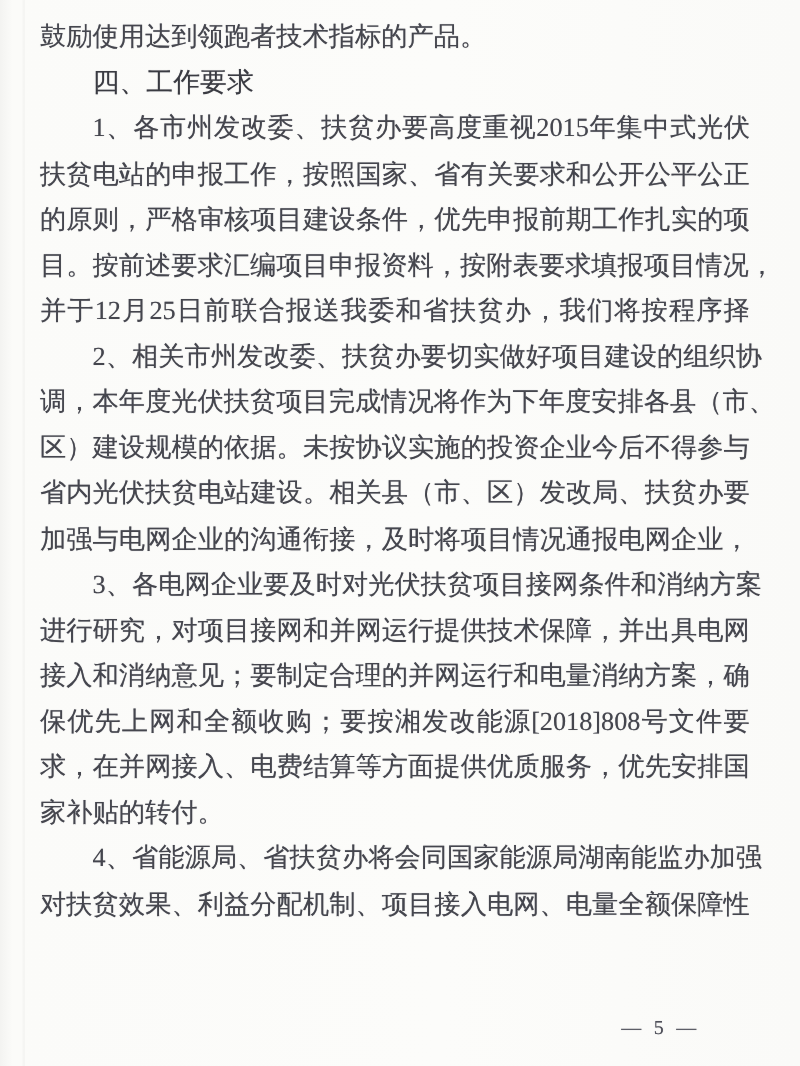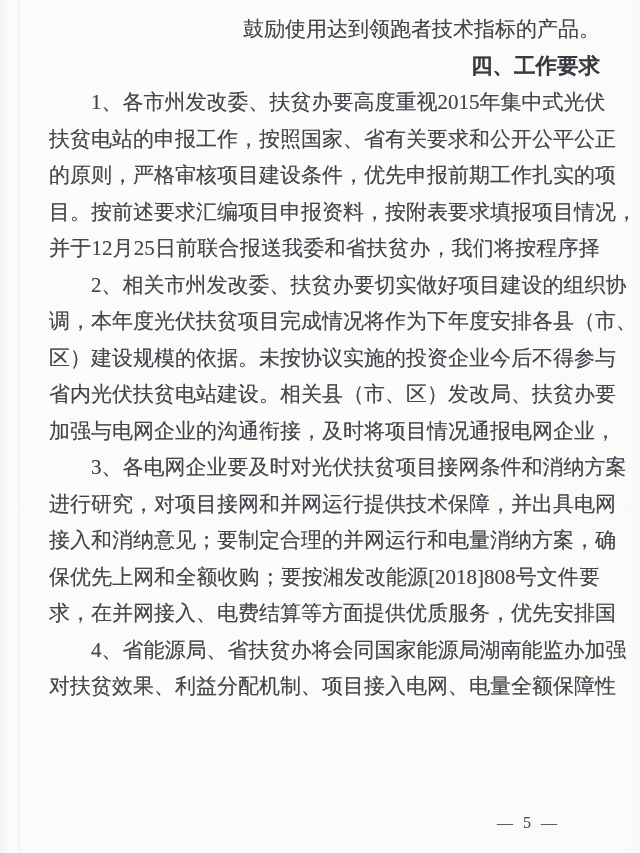--- a/index.html
+++ b/index.html
@@ -10,35 +10,35 @@
     background:linear-gradient(90deg,#f3f3f1 0px,#fbfbf9 10px,#fcfcfa 55%,#fafaf8 100%);
     overflow:hidden;
     font-family:"Liberation Serif","DejaVu Serif",serif;
     color:#45464e;
   }
   .page::before{ 
     content:"";position:absolute;left:18px;top:0;bottom:0;width:2px;
     background:rgba(0,0,0,0.025);
   }
   .text-block{
-    position:absolute;left:49px;right:40px;top:11px;text-align:right;
+    position:absolute;left:32px;right:40px;top:11px;
   }
   .line{
     height:36.5px;line-height:36.5px;
     font-size:21px;
     white-space:nowrap;
     text-shadow:0 0 0.6px rgba(70,70,80,0.55); 
   }
   .line.fill{
     display:flex;justify-content:space-between;align-items:baseline;
     white-space:normal;
   }
   .line.indent{margin-left:42px;}
   .line.bold{
-    font-weight:bold;
+    font-weight:normal;
     font-family:"Liberation Sans","DejaVu Sans",sans-serif;
     color:#3a3b42;
     font-size:21.5px;
   }
   .page-number{
     position:absolute;right:80px;top:810px;
     font-size:16px;line-height:26px;
     color:#4e4f59;
     letter-spacing:3px;
     text-shadow:0 0 0.6px rgba(70,70,80,0.5);
@@ -471,20 +471,21 @@
         <span>质</span>
         <span>服</span>
         <span>务</span>
         <span>，</span>
         <span>优</span>
         <span>先</span>
         <span>安</span>
         <span>排</span>
         <span>国</span>
       </div>
+      <div class="line">家补贴的转付。</div>
       <div class="line fill indent">
         <span>4</span>
         <span>、</span>
         <span>省</span>
         <span>能</span>
         <span>源</span>
         <span>局</span>
         <span>、</span>
         <span>省</span>
         <span>扶</span>

